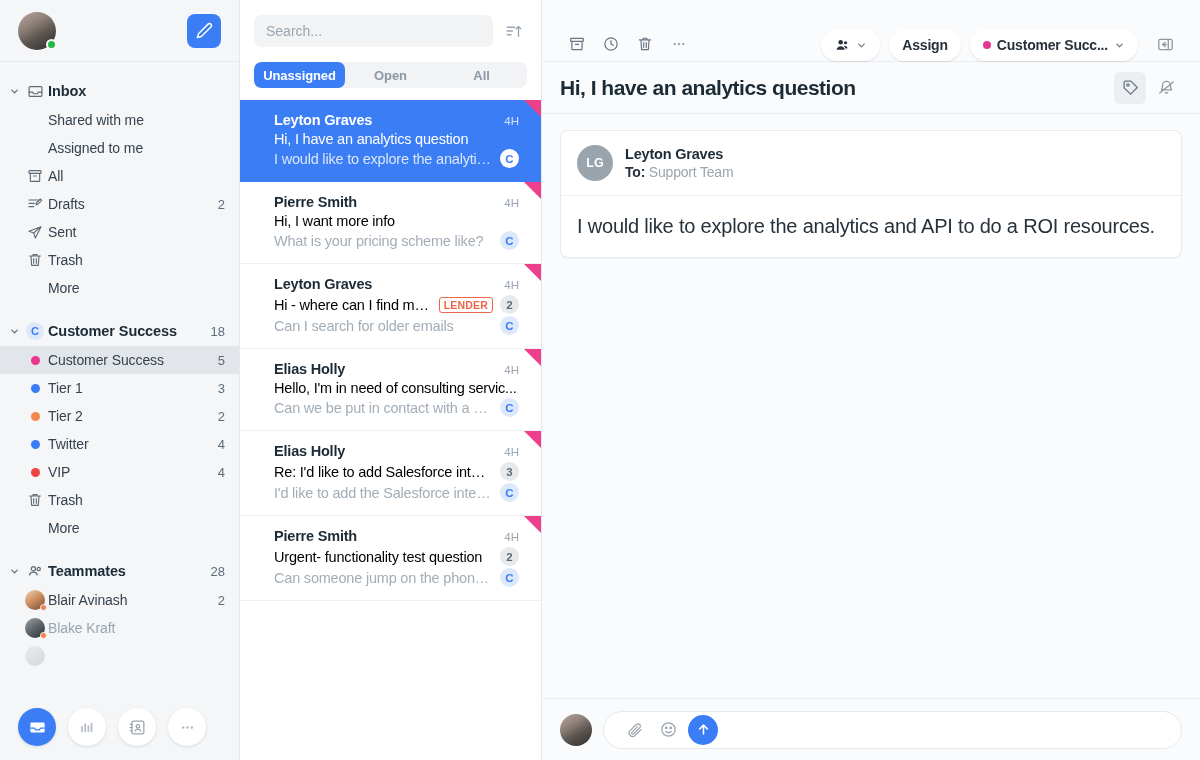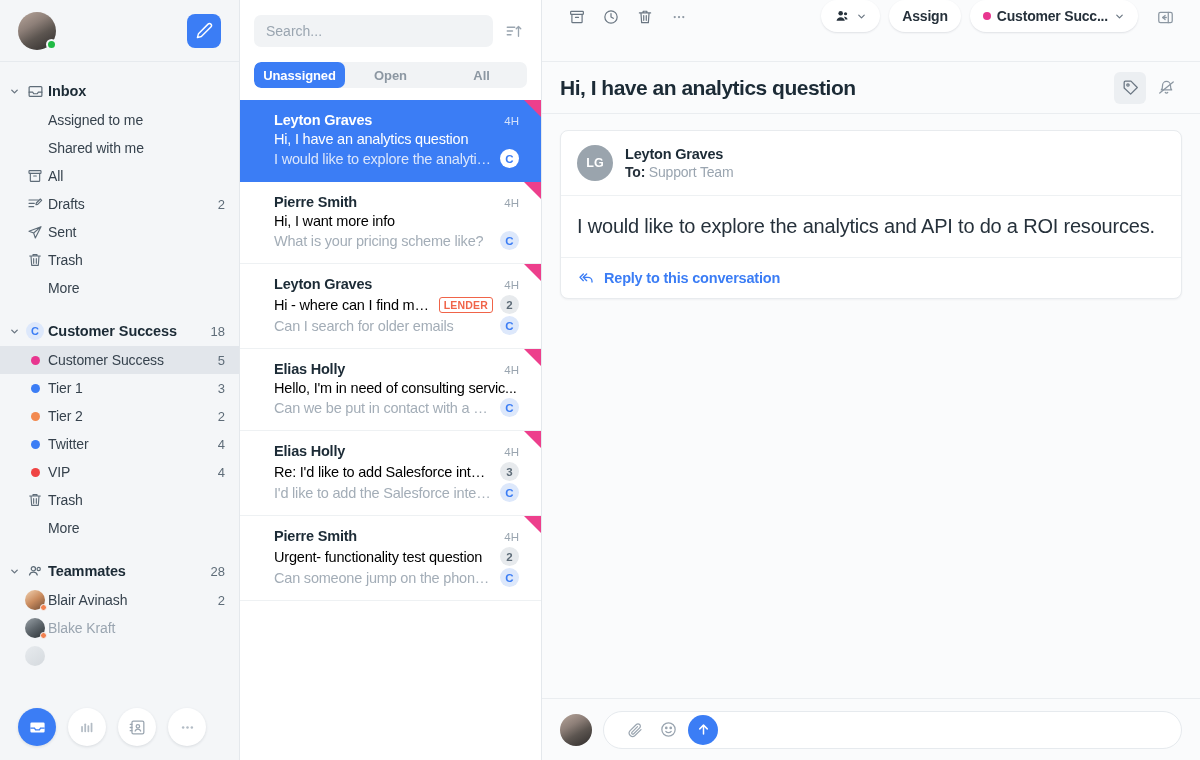--- a/index.html
+++ b/index.html
@@ -177,21 +177,21 @@
   .badge-c {
     width: 19px; height: 19px; border-radius: 50%; background: #dde8fb;
     color: #3b7df5; font-size: 11.5px; font-weight: 700; flex: none;
     display: flex; align-items: center; justify-content: center;
   }
   .conv.sel .badge-c { background: #ffffff; color: #3b7df5; }
 
   
   .main { flex: 1; height: 760px; display: flex; flex-direction: column; background: #fafbfc; position: relative; }
   .main-top {
-    height: 62px; display: flex; align-items: flex-start; padding: 0 18px;
+    height: 62px; display: flex; align-items: flex-end; padding: 0 18px;
     border-bottom: 1px solid #eaedf0; background: #fafbfc;
   }
   .tb-ico {
     width: 34px; height: 34px; display: flex; align-items: center;
     justify-content: center; background: none; border: none; cursor: pointer;
     border-radius: 7px;
   }
   .spacer { flex: 1; }
   .pill {
     height: 32px; border-radius: 16px; background: #ffffff; border: none;
@@ -292,25 +292,25 @@
             <svg width="17" height="17" viewBox="0 0 24 24" fill="none" stroke="#5e6c78" stroke-width="1.7" stroke-linecap="round" stroke-linejoin="round">
                 <path d="M3 6.5A1.5 1.5 0 0 1 4.5 5h15A1.5 1.5 0 0 1 21 6.5v11A1.5 1.5 0 0 1 19.5 19h-15A1.5 1.5 0 0 1 3 17.5z"></path>
                 <path d="M3 13h5l1.5 2.2h5L16 13h5"></path>
               </svg>
           </span>
           <span class="nav-label">Inbox</span>
 
         </div>
 
         <div class="nav-item noico">
+          <span class="nav-label">Shared with me</span>
+
+        </div>
+        <div class="nav-item noico">
           <span class="nav-label">Assigned to me</span>
-
-        </div>
-        <div class="nav-item noico">
-          <span class="nav-label">Shared with me</span>
 
         </div>
         <div class="nav-item">
           <span class="nav-ico">
             <svg width="16" height="16" viewBox="0 0 24 24" fill="none" stroke="#5e6c78" stroke-width="1.7" stroke-linecap="round" stroke-linejoin="round">
                 <rect x="3" y="4" width="18" height="4" rx="1"></rect>
                 <path d="M5 8v11a1 1 0 0 0 1 1h12a1 1 0 0 0 1-1V8"></path>
                 <path d="M10 12h4"></path>
               </svg>
           </span>
@@ -703,28 +703,20 @@
           <span class="msg-av">LG</span>
           <div>
             <div class="msg-from">Leyton Graves</div>
             <div class="msg-to">
               <b>To:</b>
               <span>Support Team</span>
             </div>
           </div>
         </div>
         <div class="msg-body">I would like to explore the analytics and API to do a ROI resources.</div>
-        <div class="msg-foot">
-          <svg width="18" height="16" viewBox="0 0 24 24" fill="none" stroke="#3b7df5" stroke-width="2" stroke-linecap="round" stroke-linejoin="round">
-              <polyline points="8 6 3 11 8 16"></polyline>
-              <polyline points="13 6 8 11 13 16"></polyline>
-              <path d="M8 11h7a6 6 0 0 1 6 6v1"></path>
-            </svg>
-          <span>Reply to this conversation</span>
-        </div>
       </div>
     </div>
 
     <div class="comment-bar">
       <div class="avatar small"></div>
       <div class="comment-input-wrap">
         <button class="ci-ico">
           <svg width="18" height="18" viewBox="0 0 24 24" fill="none" stroke="#9aa5b0" stroke-width="1.6" stroke-linecap="round" stroke-linejoin="round">
               <path d="M20 11.5 12 19.4a4.6 4.6 0 0 1-6.5-6.5l8.3-8.2a3.1 3.1 0 0 1 4.4 4.4l-8.2 8.2a1.6 1.6 0 0 1-2.2-2.2l7.6-7.6"></path>
             </svg>

